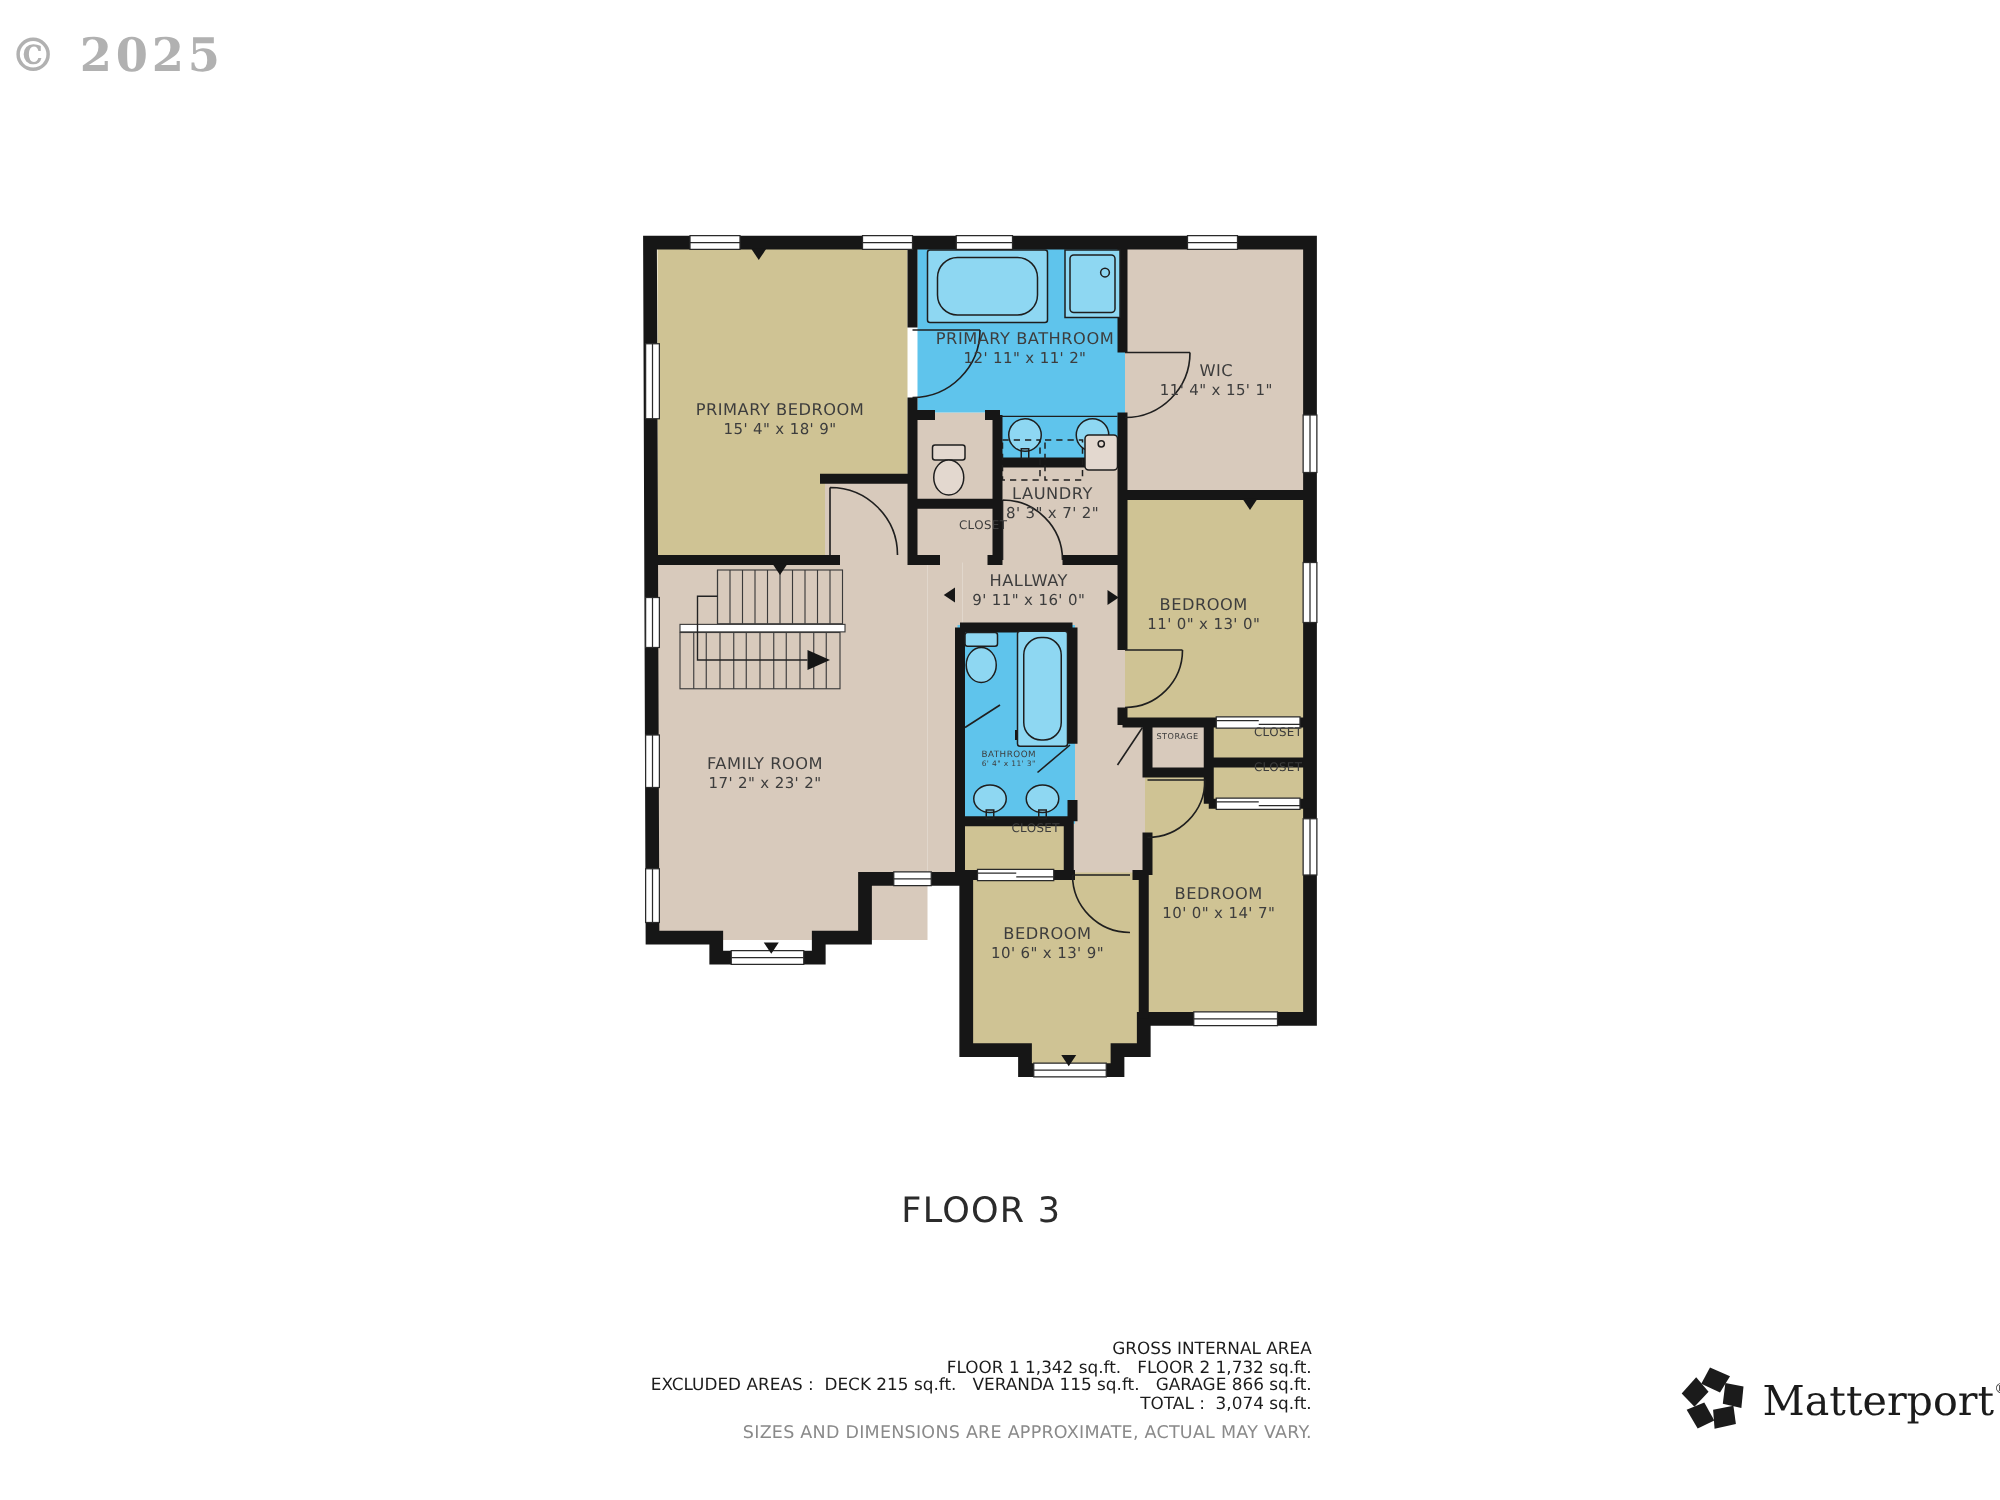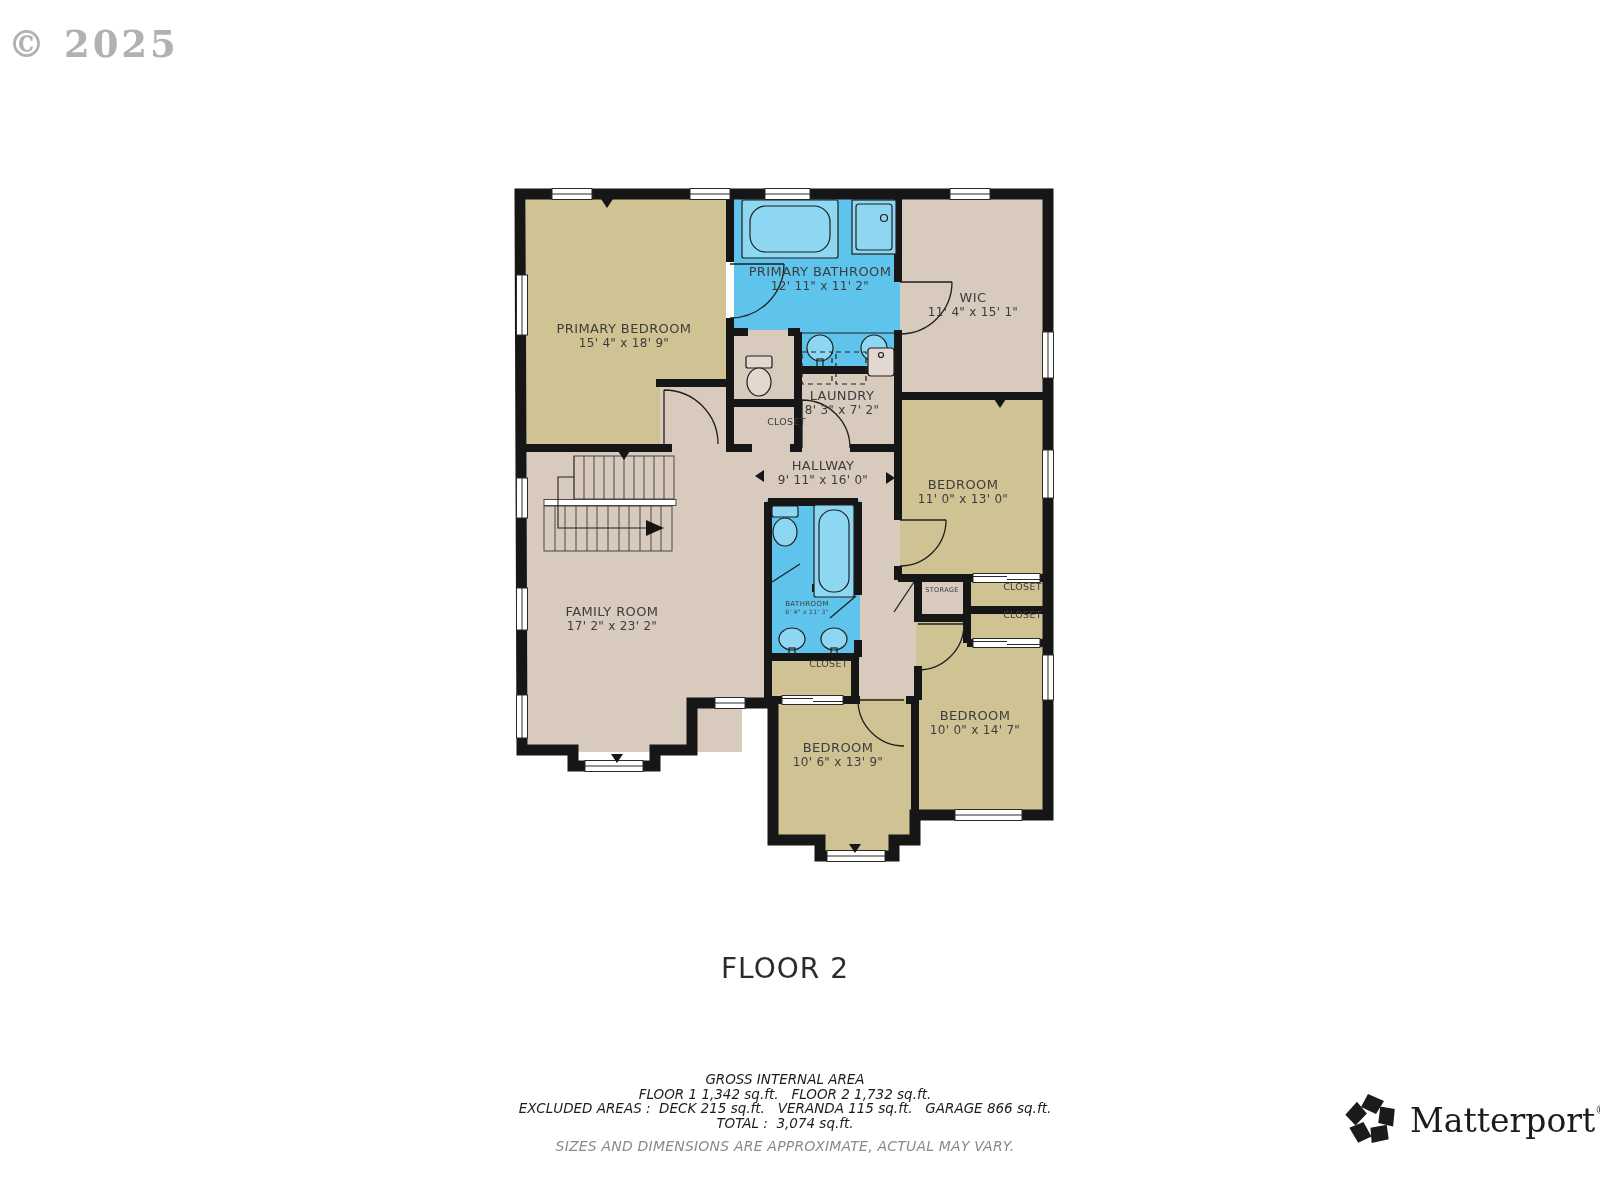--- a/index.html
+++ b/index.html
@@ -12,21 +12,21 @@
         color:#3d3d3d;white-space:nowrap;line-height:15px;}
   .rname{font-size:13px;letter-spacing:.4px;font-weight:400;}
   .rdims{font-size:12px;letter-spacing:.3px;}
   .small .rname{font-size:9.5px;line-height:11px;letter-spacing:.3px;padding-left:45px;}
   .tiny .rname{font-size:7px;line-height:8px;}
   .tiny .rdims{font-size:6px;line-height:7px;}
   .storage-label .rname{font-size:6.5px;line-height:7px;}
   .floor-label{position:absolute;left:785px;top:968px;transform:translate(-50%,-50%);
         font-size:28px;color:#2b2b2b;letter-spacing:1px;}
   .footer{position:absolute;left:785px;top:1072px;transform:translateX(-50%);
-        text-align:center;color:#1c1c1c;font-size:13.5px;line-height:14.5px;font-style:italic;}
+        text-align:right;color:#1c1c1c;font-size:13.5px;line-height:14.5px;}
   .footer div{white-space:pre;}
   .disclaimer{margin-top:9px;font-size:14px;color:#8a8a8a;letter-spacing:.2px;}
   .brand{position:absolute;left:1344px;top:1093px;display:flex;align-items:center;gap:12px;}
   .brand-text{font-family:"DejaVu Serif", serif;font-size:33px;color:#1b1b1b;}
   .brand-text sup{font-size:11px;vertical-align:18px;}
 </style>
 </head>
 <body>
 
 <div class="page">
@@ -313,21 +313,21 @@
   </div>
   <div class="room-label" style="left:838px;top:755px">
     <div class="rname">BEDROOM</div>
     <div class="rdims">10' 6" x 13' 9"</div>
   </div>
   <div class="room-label" style="left:975px;top:723px">
     <div class="rname">BEDROOM</div>
     <div class="rdims">10' 0" x 14' 7"</div>
   </div>
 
-  <div class="floor-label">FLOOR 2</div>
+  <div class="floor-label">FLOOR 3</div>
 
   <div class="footer">
     <div>GROSS INTERNAL AREA</div>
     <div>FLOOR 1 1,342 sq.ft.   FLOOR 2 1,732 sq.ft.</div>
     <div>EXCLUDED AREAS :  DECK 215 sq.ft.   VERANDA 115 sq.ft.   GARAGE 866 sq.ft.</div>
     <div>TOTAL :  3,074 sq.ft.</div>
     <div class="disclaimer">SIZES AND DIMENSIONS ARE APPROXIMATE, ACTUAL MAY VARY.</div>
   </div>
 
   <div class="brand">

